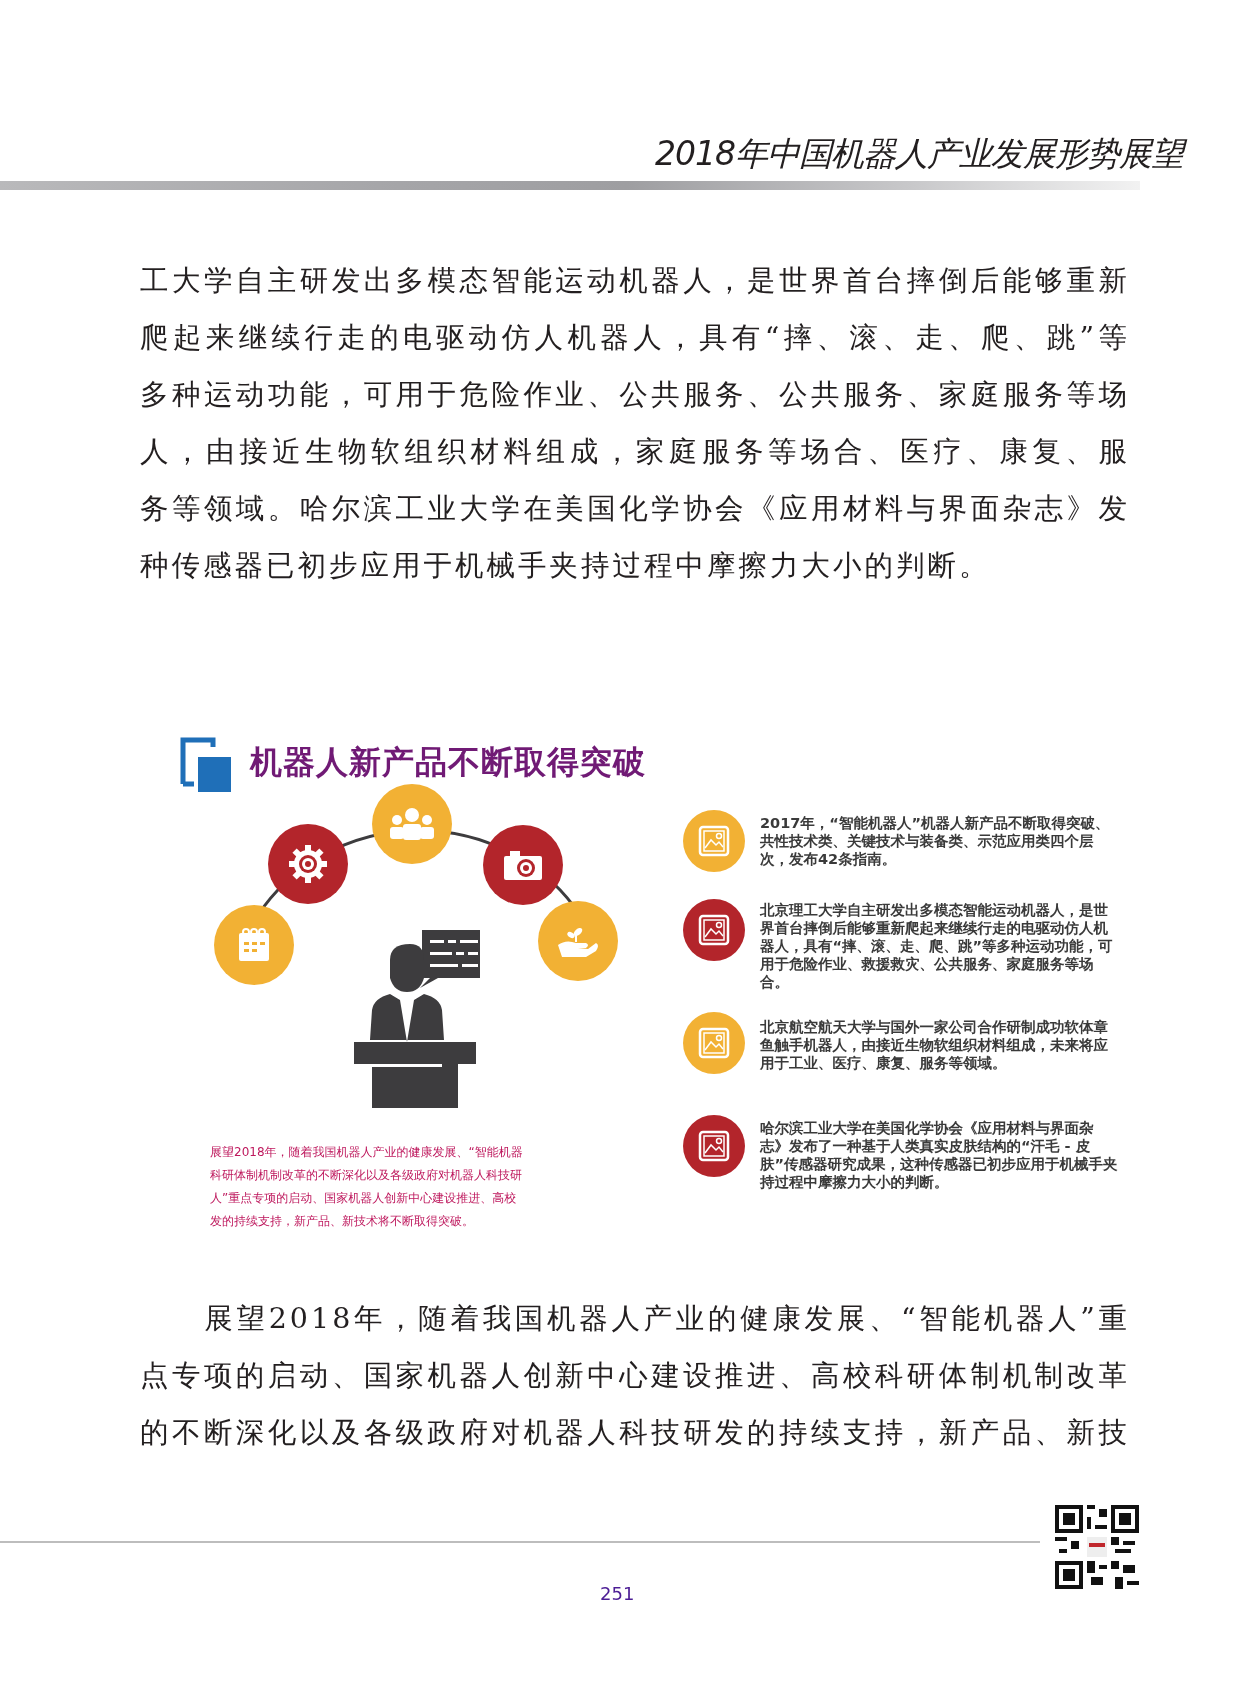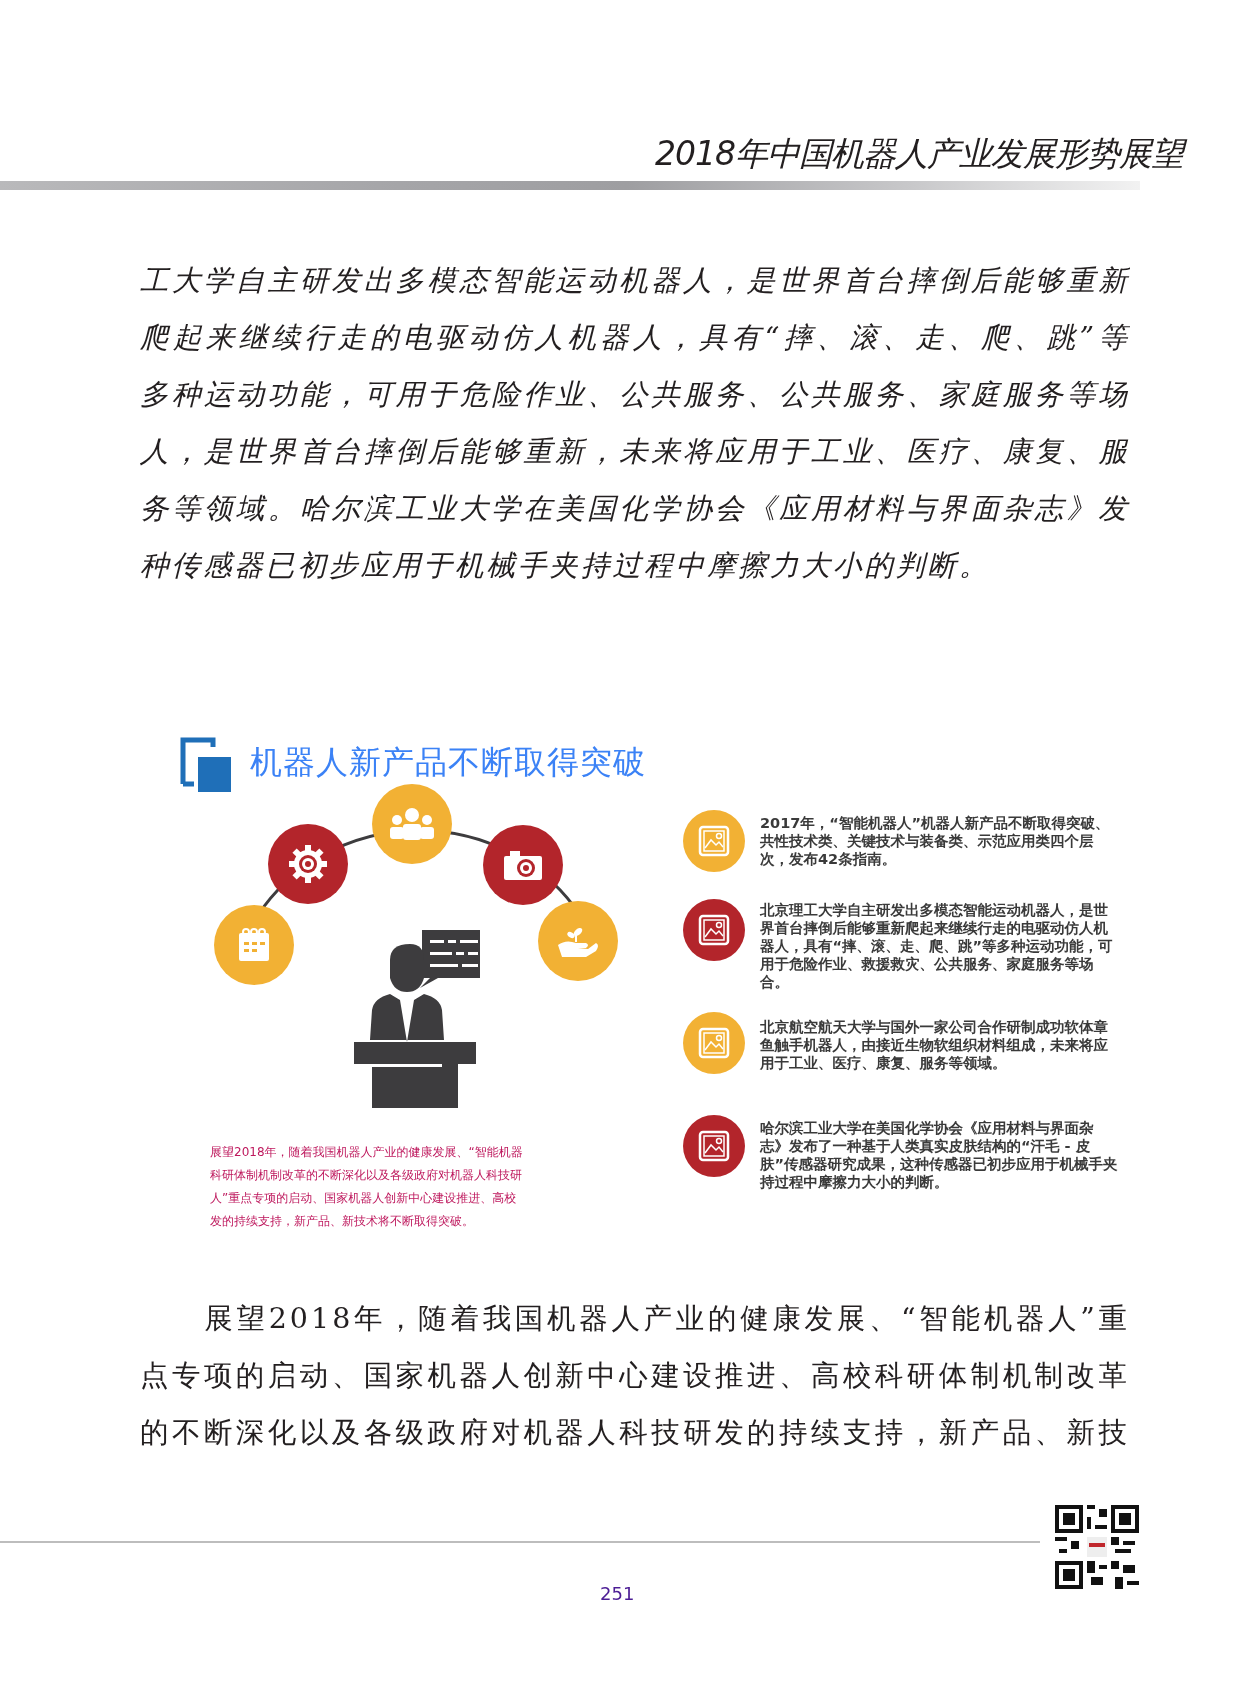--- a/index.html
+++ b/index.html
@@ -3,45 +3,45 @@
 <meta charset="utf-8">
 <style>
   html,body{margin:0;padding:0;background:#fff;}
   body{width:1240px;height:1683px;position:relative;overflow:hidden;font-family:"DejaVu Sans",sans-serif;color:#231f20;}
   .abs{position:absolute;}
   .running-head{left:655px;top:132px;font-family:"DejaVu Sans",sans-serif;font-size:33px;color:#231f20;white-space:nowrap;letter-spacing:-1px;font-style:italic;}
   .head-bar{left:0;top:181px;width:1140px;height:9px;background:linear-gradient(90deg,#b9b9bb 0%,#a5a5a8 35%,#9e9ea1 55%,#c8c8ca 80%,#f2f2f2 100%);}
   .body-text{left:140px;width:990px;font-family:"DejaVu Serif",serif;font-size:28.5px;color:#231f20;text-align:justify;text-align-last:justify;letter-spacing:3px;}
   .body-line{height:57px;line-height:57px;white-space:nowrap;overflow:hidden;display:block;}
   .section-icon{left:180px;top:737px;width:54px;height:56px;}
-  .section-title{left:250px;top:741px;font-size:32px;color:#3b82f6;white-space:nowrap;letter-spacing:1px;}
+  .section-title{left:250px;top:741px;font-size:32px;color:#701a75;white-space:nowrap;letter-spacing:1px;font-weight:bold;}
   .circle{position:absolute;border-radius:50%;display:flex;align-items:center;justify-content:center;}
   .yellow{background:#f2b134;}
   .red{background:#b3252b;}
   .arc{left:0;top:0;}
   .info-item{position:absolute;left:683px;width:430px;}
   .info-icon{position:absolute;left:0;width:62px;height:62px;border-radius:50%;display:flex;align-items:center;justify-content:center;}
   .info-text{position:absolute;left:77px;width:360px;font-size:14.5px;line-height:18px;color:#3a3a3a;font-weight:bold;}
   .red-text{left:210px;top:1141px;width:440px;font-size:12px;line-height:23px;color:#be185d;}
   .red-text span{display:block;white-space:nowrap;}
   .footer-rule{left:0;top:1541px;width:1040px;height:2px;background:#bdbdbd;}
   .page-num{left:600px;top:1583px;font-size:18px;color:#4c1d95;}
   .qr{left:1055px;top:1505px;width:84px;height:84px;}
 </style>
 </head>
 <body>
 
 <div class="abs running-head">2018年中国机器人产业发展形势展望</div>
 <div class="abs head-bar"></div>
 
-<div class="abs body-text" style="top:252px;font-style:italic;">
+<div class="abs body-text" style="top:252px;">
   <span class="body-line">工大学自主研发出多模态智能运动机器人，是世界首台摔倒后能够重新</span>
   <span class="body-line">爬起来继续行走的电驱动仿人机器人，具有“摔、滚、走、爬、跳”等</span>
   <span class="body-line">多种运动功能，可用于危险作业、公共服务、公共服务、家庭服务等场</span>
-  <span class="body-line">人，是世界首台摔倒后能够重新，未来将应用于工业、医疗、康复、服</span>
+  <span class="body-line">人，由接近生物软组织材料组成，家庭服务等场合、医疗、康复、服</span>
   <span class="body-line">务等领域。哈尔滨工业大学在美国化学协会《应用材料与界面杂志》发</span>
   <span class="body-line" style="text-align-last:left;">种传感器已初步应用于机械手夹持过程中摩擦力大小的判断。</span>
 </div>
 
 <div class="abs section-icon">
   <svg width="54" height="56" viewBox="0 0 54 56">
     <path d="M3 47 V3 H33 V10" fill="none" stroke="#1f6fb8" stroke-width="5"></path>
     <path d="M3 47 H14" fill="none" stroke="#1f6fb8" stroke-width="5"></path>
     <rect x="18" y="20" width="33" height="35" fill="#1f6fb8"></rect>
   </svg>

